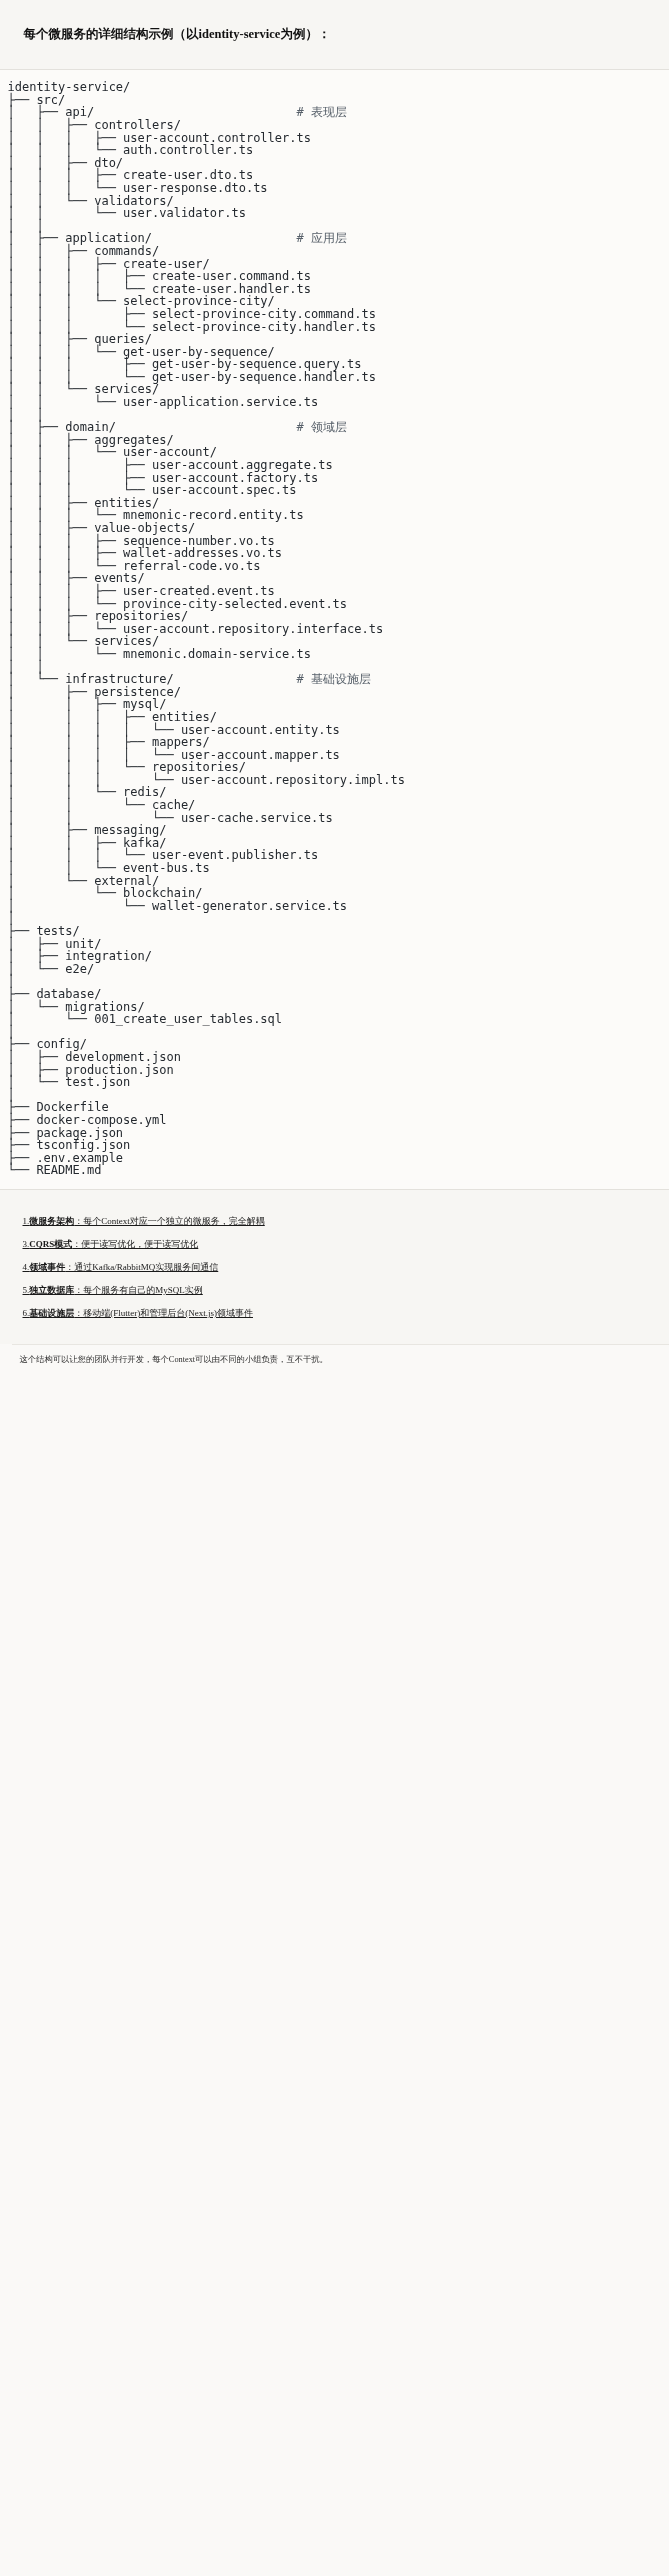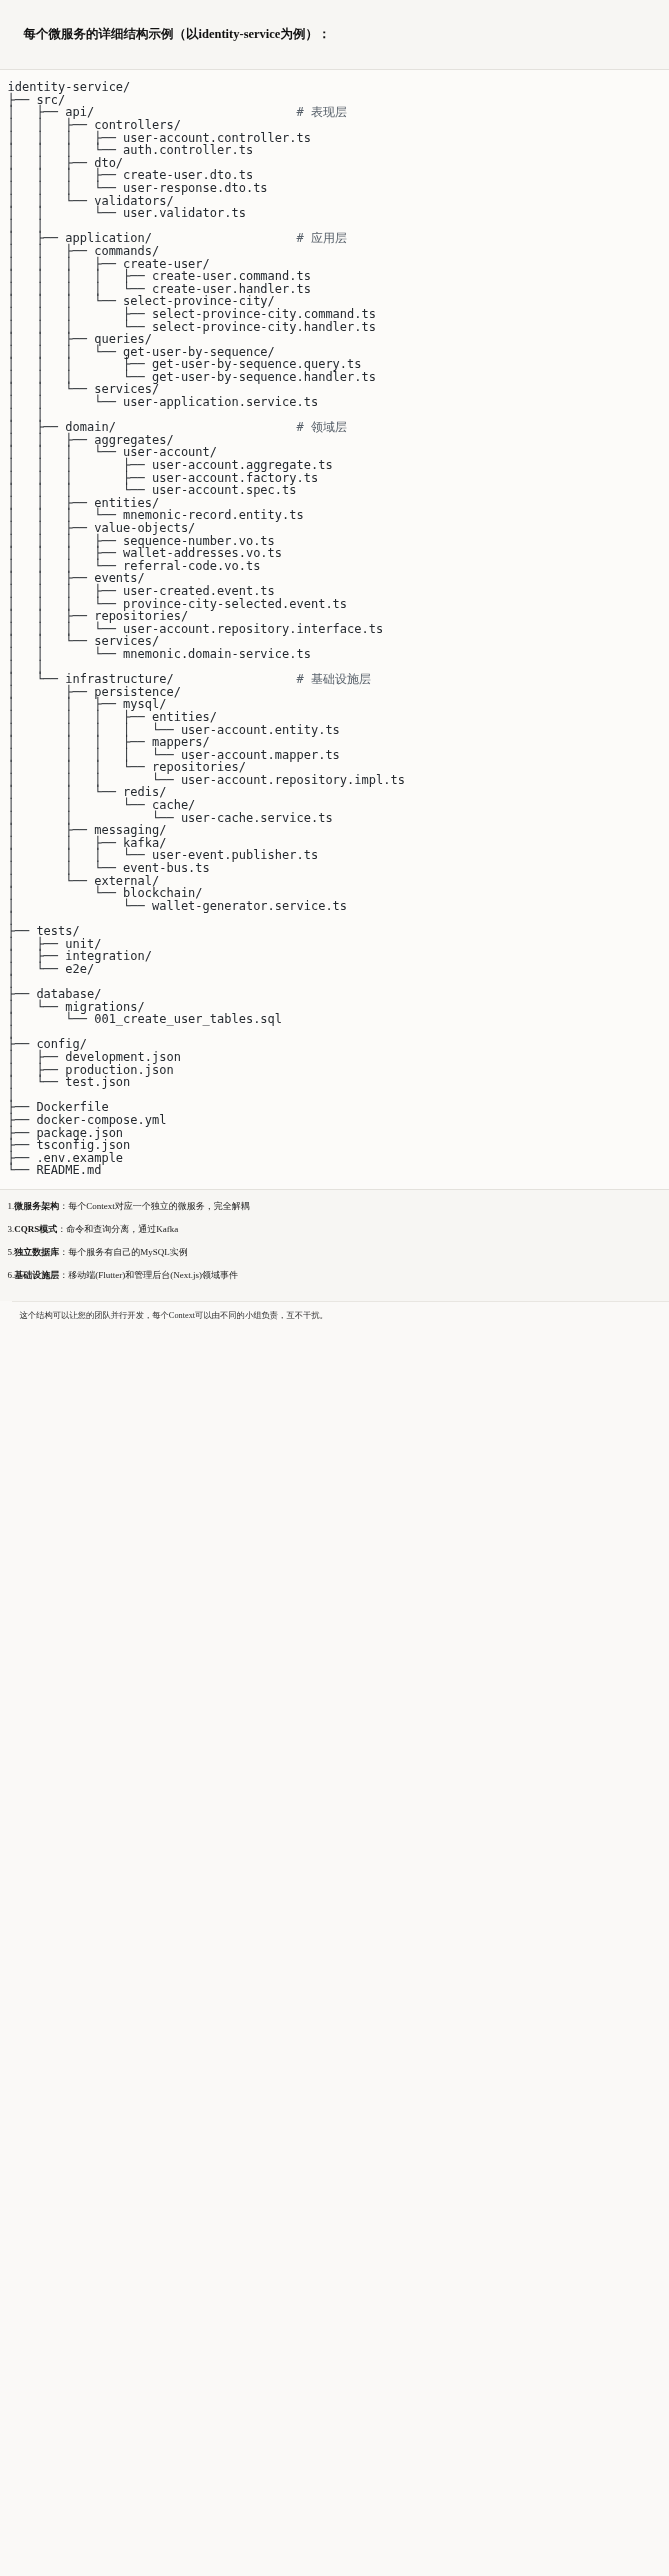--- a/index.html
+++ b/index.html
@@ -57,24 +57,25 @@
     padding: 10px 7.5px 8.8px 7.5px;
   }
   .notes-heading {
     margin: 0 0 8.8px 0;
     font-size: 10.6px;
     font-weight: bold;
     color: #111111;
     font-family: "Liberation Serif", "DejaVu Serif", serif;
   }
   ol.notes {
-    margin: 0;
+    margin: 15px;
     padding: 0;
     list-style: none;
     counter-reset: note;
+    text-decoration: underline;
   }
   ol.notes li {
     margin: 0 0 9.4px 0;
     font-size: 9px;
     line-height: 1.5;
     color: #1a1a1a;
     font-family: "Liberation Serif", "DejaVu Serif", serif;
   }
   ol.notes li .num {
     font-weight: normal;
@@ -189,21 +190,22 @@
 <span>├── package.json</span>
 <span>├── tsconfig.json</span>
 <span>├── .env.example</span>
 <span>└── README.md</span>
 </pre>
   </div>
 
   <div class="notes-block">
     <ol class="notes" id="notes-list">
         <li><span class="num">1.</span><span class="lead">微服务架构</span><span class="body">：每个Context对应一个独立的微服务，完全解耦</span></li>
-        <li><span class="num">3.</span><span class="lead">CQRS模式</span><span class="body">：命令和查询分离，通过Kafka</span></li>
+        <li><span class="num">3.</span><span class="lead">CQRS模式</span><span class="body">：便于读写优化，便于读写优化</span></li>
+        <li><span class="num">4.</span><span class="lead">领域事件</span><span class="body">：通过Kafka/RabbitMQ实现服务间通信</span></li>
         <li><span class="num">5.</span><span class="lead">独立数据库</span><span class="body">：每个服务有自己的MySQL实例</span></li>
         <li><span class="num">6.</span><span class="lead">基础设施层</span><span class="body">：移动端(Flutter)和管理后台(Next.js)领域事件</span></li>
       </ol>
   </div>
 
   <div class="footer-note">这个结构可以让您的团队并行开发，每个Context可以由不同的小组负责，互不干扰。</div>
 
 </div>
 
 

